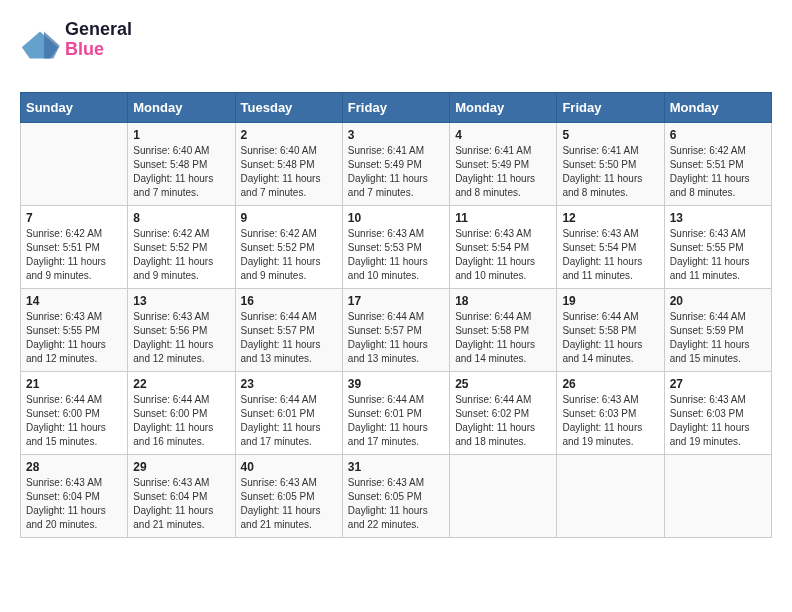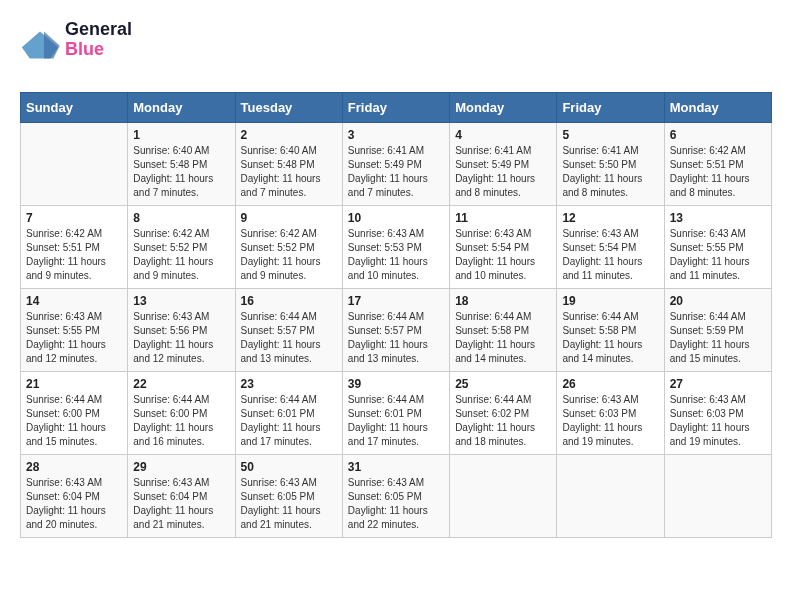--- a/index.html
+++ b/index.html
@@ -232,21 +232,21 @@
       <tr>
         <td>
           <span class="day-num">28</span>
           <div class="cell-info">Sunrise: 6:43 AM<br>Sunset: 6:04 PM<br>Daylight: 11 hours<br>and 20 minutes.</div>
         </td>
         <td>
           <span class="day-num">29</span>
           <div class="cell-info">Sunrise: 6:43 AM<br>Sunset: 6:04 PM<br>Daylight: 11 hours<br>and 21 minutes.</div>
         </td>
         <td>
-          <span class="day-num">50</span>
+          <span class="day-num">40</span>
           <div class="cell-info">Sunrise: 6:43 AM<br>Sunset: 6:05 PM<br>Daylight: 11 hours<br>and 21 minutes.</div>
         </td>
         <td>
           <span class="day-num">31</span>
           <div class="cell-info">Sunrise: 6:43 AM<br>Sunset: 6:05 PM<br>Daylight: 11 hours<br>and 22 minutes.</div>
         </td>
         <td></td>
         <td></td>
         <td></td>
       </tr>

